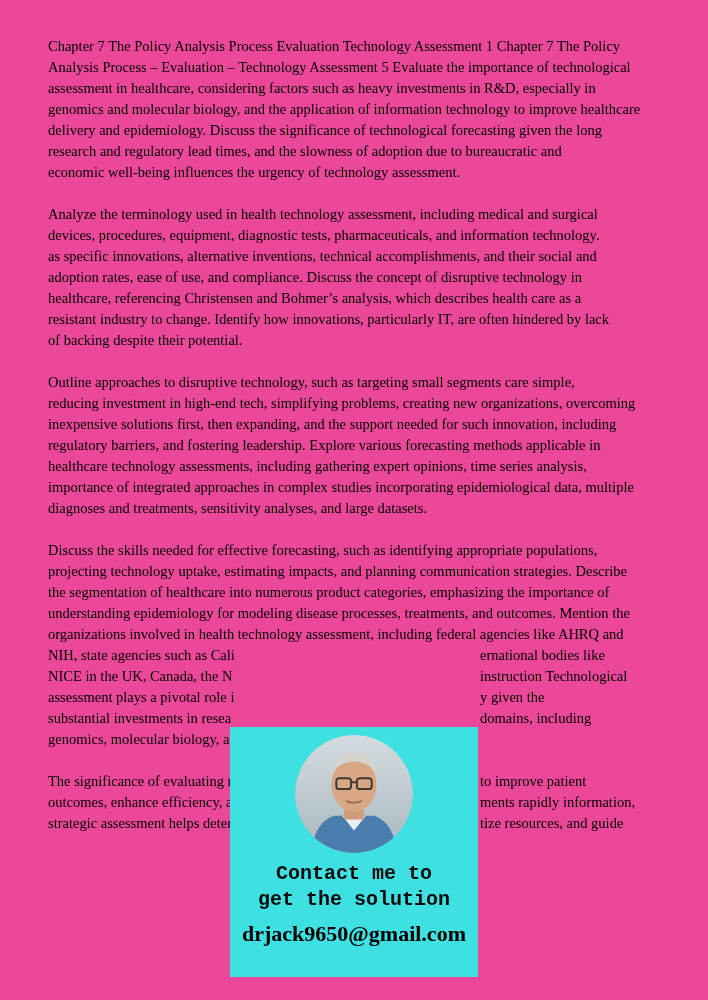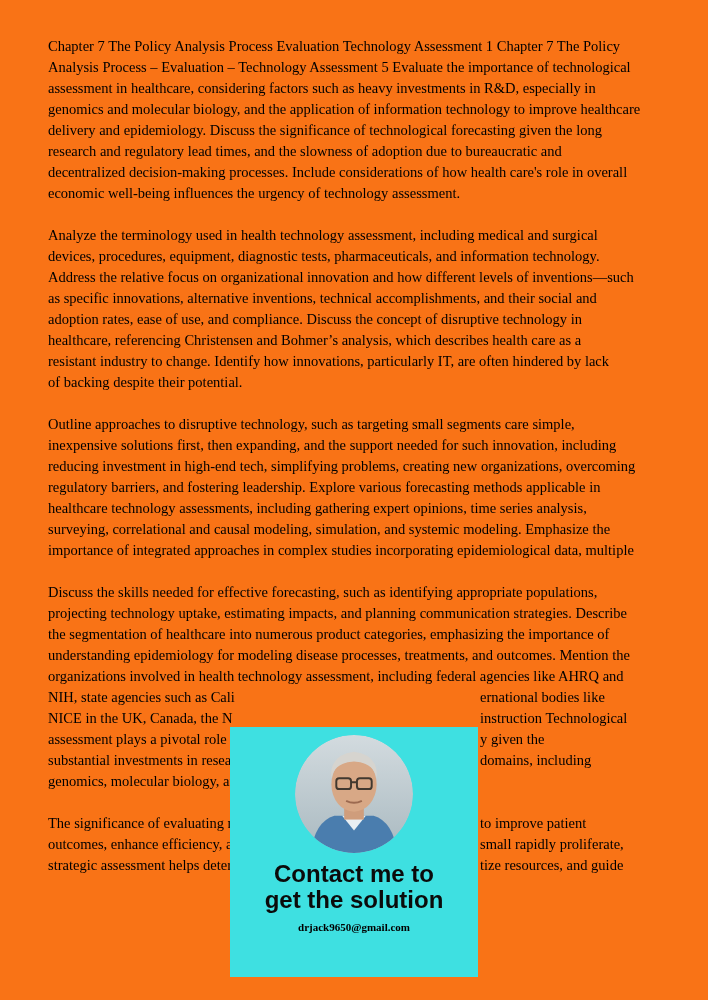--- a/index.html
+++ b/index.html
@@ -1,66 +1,64 @@
 <!DOCTYPE html>
 <html><head>
 <meta charset="utf-8">
 <style>
   html,body{margin:0;padding:0;}
   body{width:708px;height:1000px;background:#ffffff;}
-  .page{position:relative;width:708px;height:1000px;background:#f97316;overflow:hidden;
+  .page{position:relative;width:708px;height:1000px;background:#ec4899;overflow:hidden;
         font-family:"Liberation Serif",serif;font-size:14.5px;color:#000;}
   .content{position:absolute;left:48px;top:36px;width:616px;}
   .para{margin:0 0 21px 0;}
   .line{line-height:21px;height:21px;white-space:nowrap;}
   .line.split{position:relative;}
   .frag-right{position:absolute;left:432px;top:0;}
   .overlay{position:absolute;left:230px;top:727px;width:248px;height:250px;background:#3ee0e1;
            display:flex;flex-direction:column;align-items:center;padding-top:8px;box-sizing:border-box;}
   .photo{width:118px;height:118px;border-radius:50%;display:block;}
-  .headline{font-family:Liberation Sans, sans-serif;font-weight:bold;font-size:24px;line-height:26px;
+  .headline{font-family:Liberation Mono, monospace;font-weight:bold;font-size:20px;line-height:26px;
             color:#0b0b0b;text-align:center;margin-top:8px;}
-  .email{font-family:"Liberation Serif",serif;font-weight:bold;font-size:11px;color:#000;margin-top:8px;}
+  .email{font-family:"Liberation Serif",serif;font-weight:bold;font-size:22px;color:#000;margin-top:8px;}
 </style>
 </head>
 <body>
 
 <div class="page">
   <div class="content">
 
     <div class="para">
       <div class="line">Chapter 7 The Policy Analysis Process Evaluation Technology Assessment 1 Chapter 7 The Policy</div>
       <div class="line">Analysis Process – Evaluation – Technology Assessment 5 Evaluate the importance of technological</div>
       <div class="line">assessment in healthcare, considering factors such as heavy investments in R&amp;D, especially in</div>
       <div class="line">genomics and molecular biology, and the application of information technology to improve healthcare</div>
       <div class="line">delivery and epidemiology. Discuss the significance of technological forecasting given the long</div>
       <div class="line">research and regulatory lead times, and the slowness of adoption due to bureaucratic and</div>
-      <div class="line">decentralized decision-making processes. Include considerations of how health care's role in overall</div>
       <div class="line">economic well-being influences the urgency of technology assessment.</div>
     </div>
 
     <div class="para">
       <div class="line">Analyze the terminology used in health technology assessment, including medical and surgical</div>
       <div class="line">devices, procedures, equipment, diagnostic tests, pharmaceuticals, and information technology.</div>
-      <div class="line">Address the relative focus on organizational innovation and how different levels of inventions—such</div>
       <div class="line">as specific innovations, alternative inventions, technical accomplishments, and their social and</div>
       <div class="line">adoption rates, ease of use, and compliance. Discuss the concept of disruptive technology in</div>
       <div class="line">healthcare, referencing Christensen and Bohmer’s analysis, which describes health care as a</div>
       <div class="line">resistant industry to change. Identify how innovations, particularly IT, are often hindered by lack</div>
       <div class="line">of backing despite their potential.</div>
     </div>
 
     <div class="para">
       <div class="line">Outline approaches to disruptive technology, such as targeting small segments care simple,</div>
+      <div class="line">reducing investment in high-end tech, simplifying problems, creating new organizations, overcoming</div>
       <div class="line">inexpensive solutions first, then expanding, and the support needed for such innovation, including</div>
-      <div class="line">reducing investment in high-end tech, simplifying problems, creating new organizations, overcoming</div>
       <div class="line">regulatory barriers, and fostering leadership. Explore various forecasting methods applicable in</div>
       <div class="line">healthcare technology assessments, including gathering expert opinions, time series analysis,</div>
-      <div class="line">surveying, correlational and causal modeling, simulation, and systemic modeling. Emphasize the</div>
       <div class="line">importance of integrated approaches in complex studies incorporating epidemiological data, multiple</div>
+      <div class="line">diagnoses and treatments, sensitivity analyses, and large datasets.</div>
     </div>
 
     <div class="para">
       <div class="line">Discuss the skills needed for effective forecasting, such as identifying appropriate populations,</div>
       <div class="line">projecting technology uptake, estimating impacts, and planning communication strategies. Describe</div>
       <div class="line">the segmentation of healthcare into numerous product categories, emphasizing the importance of</div>
       <div class="line">understanding epidemiology for modeling disease processes, treatments, and outcomes. Mention the</div>
       <div class="line">organizations involved in health technology assessment, including federal agencies like AHRQ and</div>
       <div class="line split">
         <span class="frag-left">NIH, state agencies such as Cali</span>
@@ -84,21 +82,21 @@
       </div>
     </div>
 
     <div class="para">
       <div class="line split">
         <span class="frag-left">The significance of evaluating ne</span>
         <span class="frag-right">to improve patient</span>
       </div>
       <div class="line split">
         <span class="frag-left">outcomes, enhance efficiency, a</span>
-        <span class="frag-right">small rapidly proliferate,</span>
+        <span class="frag-right">ments rapidly information,</span>
       </div>
       <div class="line split">
         <span class="frag-left">strategic assessment helps deter</span>
         <span class="frag-right">tize resources, and guide</span>
       </div>
     </div>
 
   </div>
 
   <div class="overlay">

